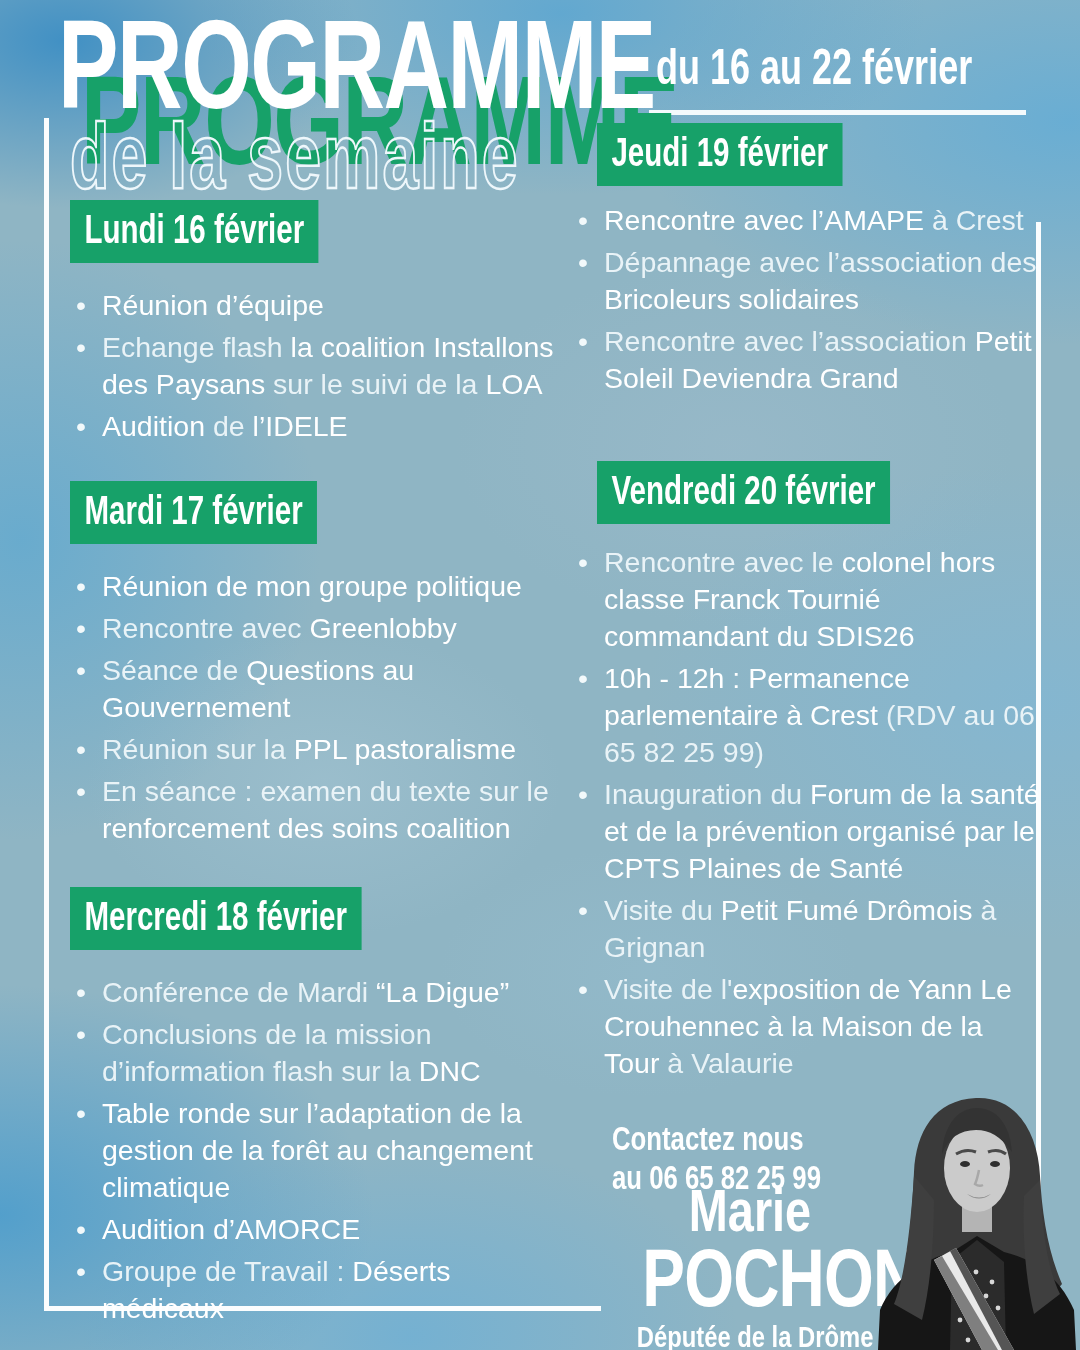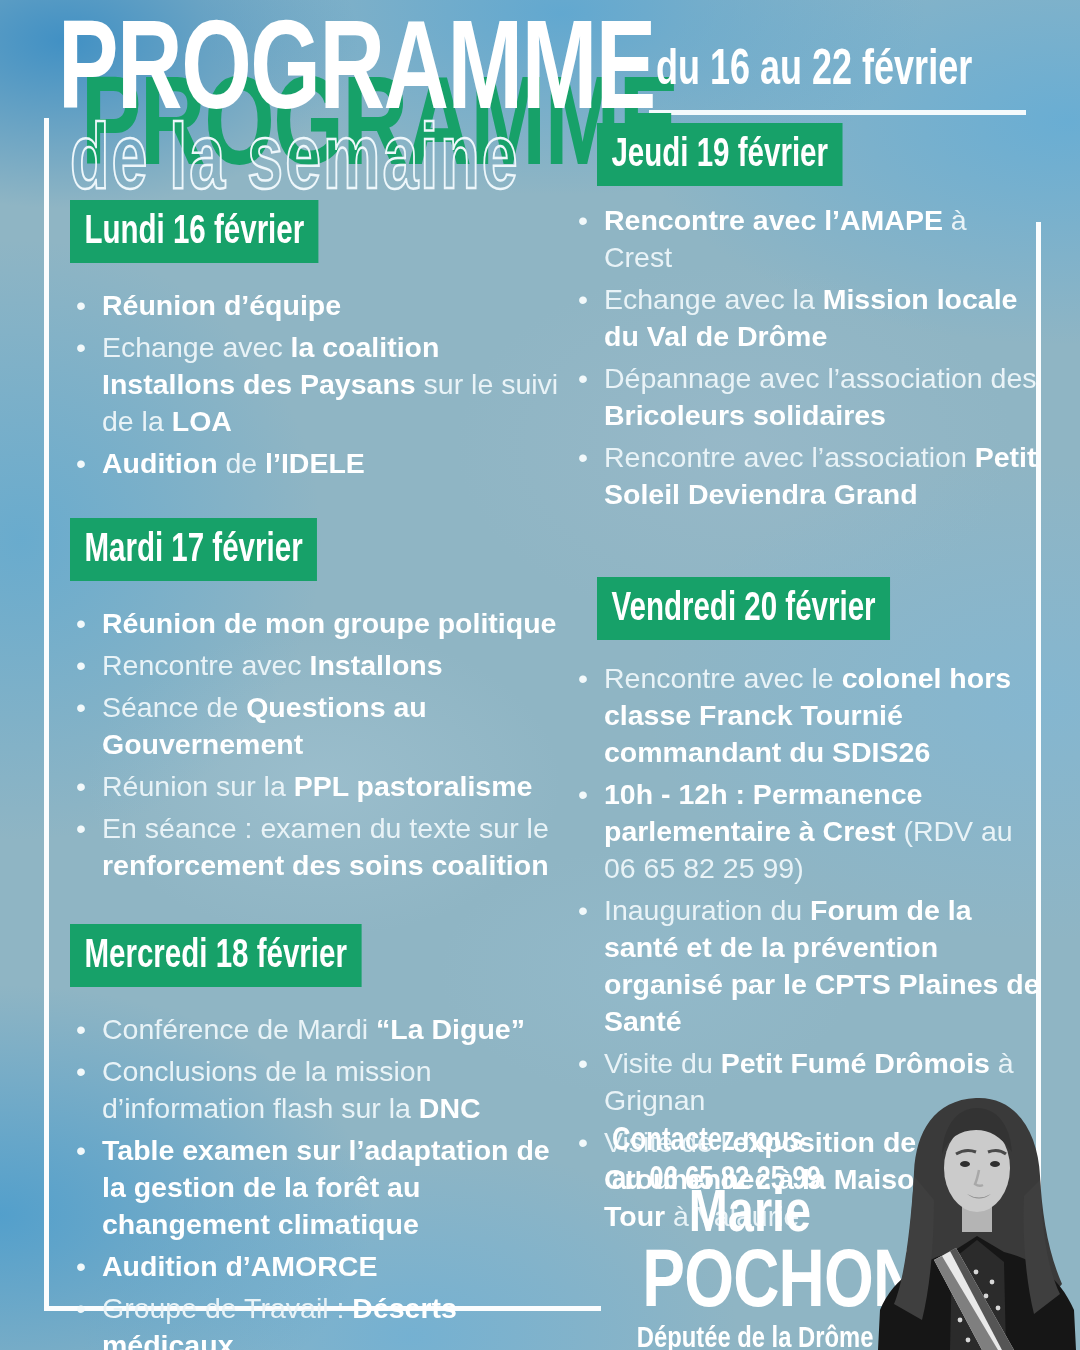--- a/index.html
+++ b/index.html
@@ -57,21 +57,21 @@
     padding:9px 20px 13px 20px;white-space:nowrap;
     transform:scaleX(.72);transform-origin:top left;
   }
   .banner.indent{margin-left:25px;}
   .agenda{list-style:none;margin:24px 0 0 0;padding:0;}
   .agenda li{
     position:relative;padding-left:32px;margin:0 0 5px 0;
     font-size:28.5px;line-height:37px;color:#e9f3f7;
   }
   .agenda li::before{content:"•";position:absolute;left:6px;top:0;color:#f2f9fb;}
-  .agenda b{color:#ffffff;font-weight:700;}
+  .agenda b{color:#ffffff;font-weight:400;}
   .sec-mardi{margin-top:36px;}
   .sec-mercredi{margin-top:40px;}
   .sec-vendredi{margin-top:64px;}
   .sec-jeudi .agenda{margin-top:16px;}
   .sec-vendredi .agenda{margin-top:20px;}
   .contact{
     position:absolute;left:612px;top:1120px;
     font-size:33px;font-weight:700;color:#ffffff;line-height:1.18;
     transform:scaleX(.78);transform-origin:top left;white-space:nowrap;
   }
@@ -101,52 +101,51 @@
 
   <div class="title-main">PROGRAMME</div>
   <div class="title-sub">de la semaine</div>
   <div class="week-range">du 16 au 22 février</div>
 
   <div class="col col-left">
     <div class="section sec-lundi">
       <div class="banner">Lundi 16 février</div>
       <ul class="agenda">
           <li><b>Réunion d’équipe</b></li>
-          <li><span>Echange avec </span><b>la coalition Installons des Paysans</b><span> sur le suivi de la </span><b>LOA</b></li>
+          <li><span>Echange flash </span><b>la coalition Installons des Paysans</b><span> sur le suivi de la </span><b>LOA</b></li>
           <li><b>Audition</b><span> de </span><b>l’IDELE</b></li>
         </ul>
     </div>
     <div class="section sec-mardi">
       <div class="banner">Mardi 17 février</div>
       <ul class="agenda">
           <li><b>Réunion de mon groupe politique</b></li>
-          <li><span>Rencontre avec </span><b>Installons</b></li>
+          <li><span>Rencontre avec </span><b>Greenlobby</b></li>
           <li><span>Séance de </span><b>Questions au Gouvernement</b></li>
           <li><span>Réunion sur la </span><b>PPL pastoralisme</b></li>
           <li><span>En séance : examen du texte sur le </span><b>renforcement des soins coalition</b></li>
         </ul>
     </div>
     <div class="section sec-mercredi">
       <div class="banner">Mercredi 18 février</div>
       <ul class="agenda">
           <li><span>Conférence de Mardi </span><b>“La Digue”</b></li>
           <li><span>Conclusions de la mission d’information flash sur la </span><b>DNC</b></li>
-          <li><b>Table examen sur l’adaptation de la gestion de la forêt au changement climatique</b></li>
+          <li><b>Table ronde sur l’adaptation de la gestion de la forêt au changement climatique</b></li>
           <li><b>Audition d’AMORCE</b></li>
           <li><span>Groupe de Travail : </span><b>Déserts médicaux</b></li>
         </ul>
     </div>
   </div>
 
   <div class="col col-right">
     <div class="section sec-jeudi">
       <div class="banner indent">Jeudi 19 février</div>
       <ul class="agenda">
           <li><b>Rencontre avec l’AMAPE</b><span> à Crest</span></li>
-          <li><span>Echange avec la </span><b>Mission locale du Val de Drôme</b></li>
           <li><span>Dépannage avec l’association des </span><b>Bricoleurs solidaires</b></li>
           <li><span>Rencontre avec l’association </span><b>Petit Soleil Deviendra Grand</b></li>
         </ul>
     </div>
     <div class="section sec-vendredi">
       <div class="banner indent">Vendredi 20 février</div>
       <ul class="agenda">
           <li><span>Rencontre avec le </span><b>colonel hors classe Franck Tournié commandant du SDIS26</b></li>
           <li><b>10h - 12h : Permanence parlementaire à Crest</b><span> (RDV au 06 65 82 25 99)</span></li>
           <li><span>Inauguration du </span><b>Forum de la santé et de la prévention organisé par le CPTS Plaines de Santé</b></li>

